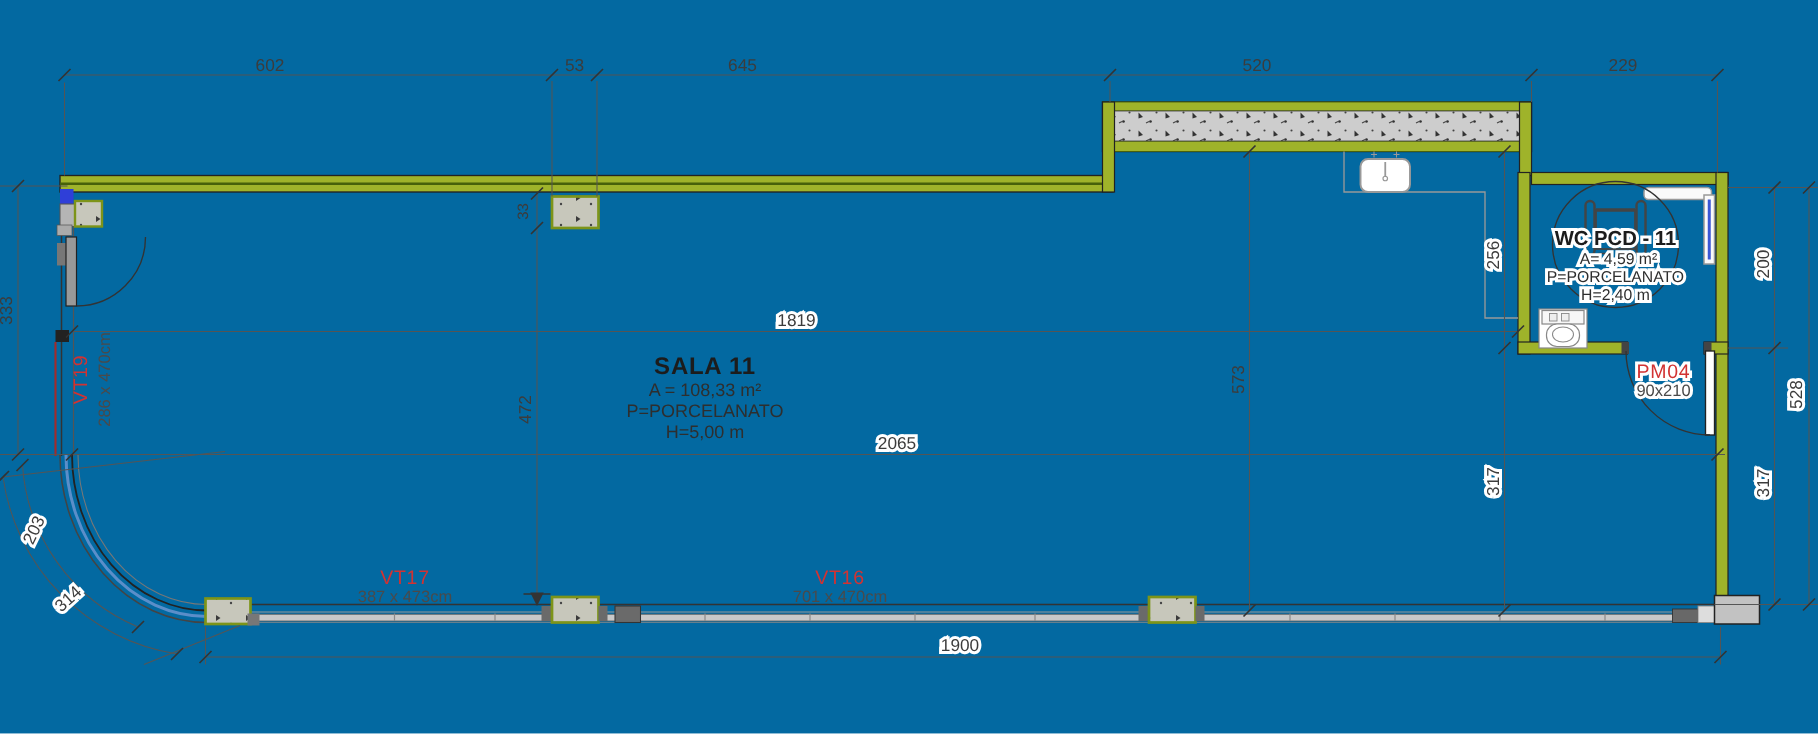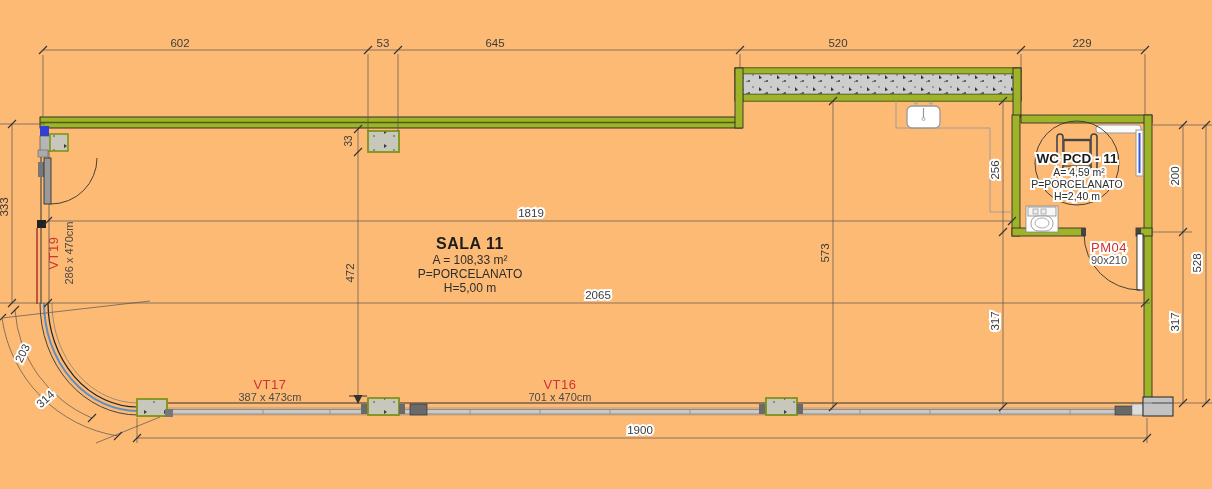--- a/index.html
+++ b/index.html
@@ -1,16 +1,16 @@
 <!DOCTYPE html>
 <html><head>
 <meta charset="utf-8">
 <style>
   html,body{margin:0;padding:0;background:#ffffff;}
-  .plan-wrap{width:1212px;height:489px;background:#fdba74;position:relative;overflow:hidden;}
+  .plan-wrap{width:1212px;height:489px;background:#0369a1;position:relative;overflow:hidden;}
   svg{display:block;font-family:"Liberation Sans",sans-serif;}
   text{fill:#3a3a3a;}
   .dim{font-size:11.5px;fill:#3c3c3c;}
   .dim-sm{font-size:10px;fill:#3c3c3c;}
   .room-title{font-size:16px;font-weight:bold;fill:#1c1c1c;letter-spacing:.5px;}
   .room-sub{font-size:12px;fill:#2e2e2e;}
   .wc-title{font-size:13.5px;font-weight:bold;fill:#1c1c1c;}
   .wc-sub{font-size:10.5px;fill:#2e2e2e;}
   .red-label{font-size:13px;fill:#d23232;letter-spacing:.5px;}
   .size-label{font-size:11px;fill:#4a4a4a;}

